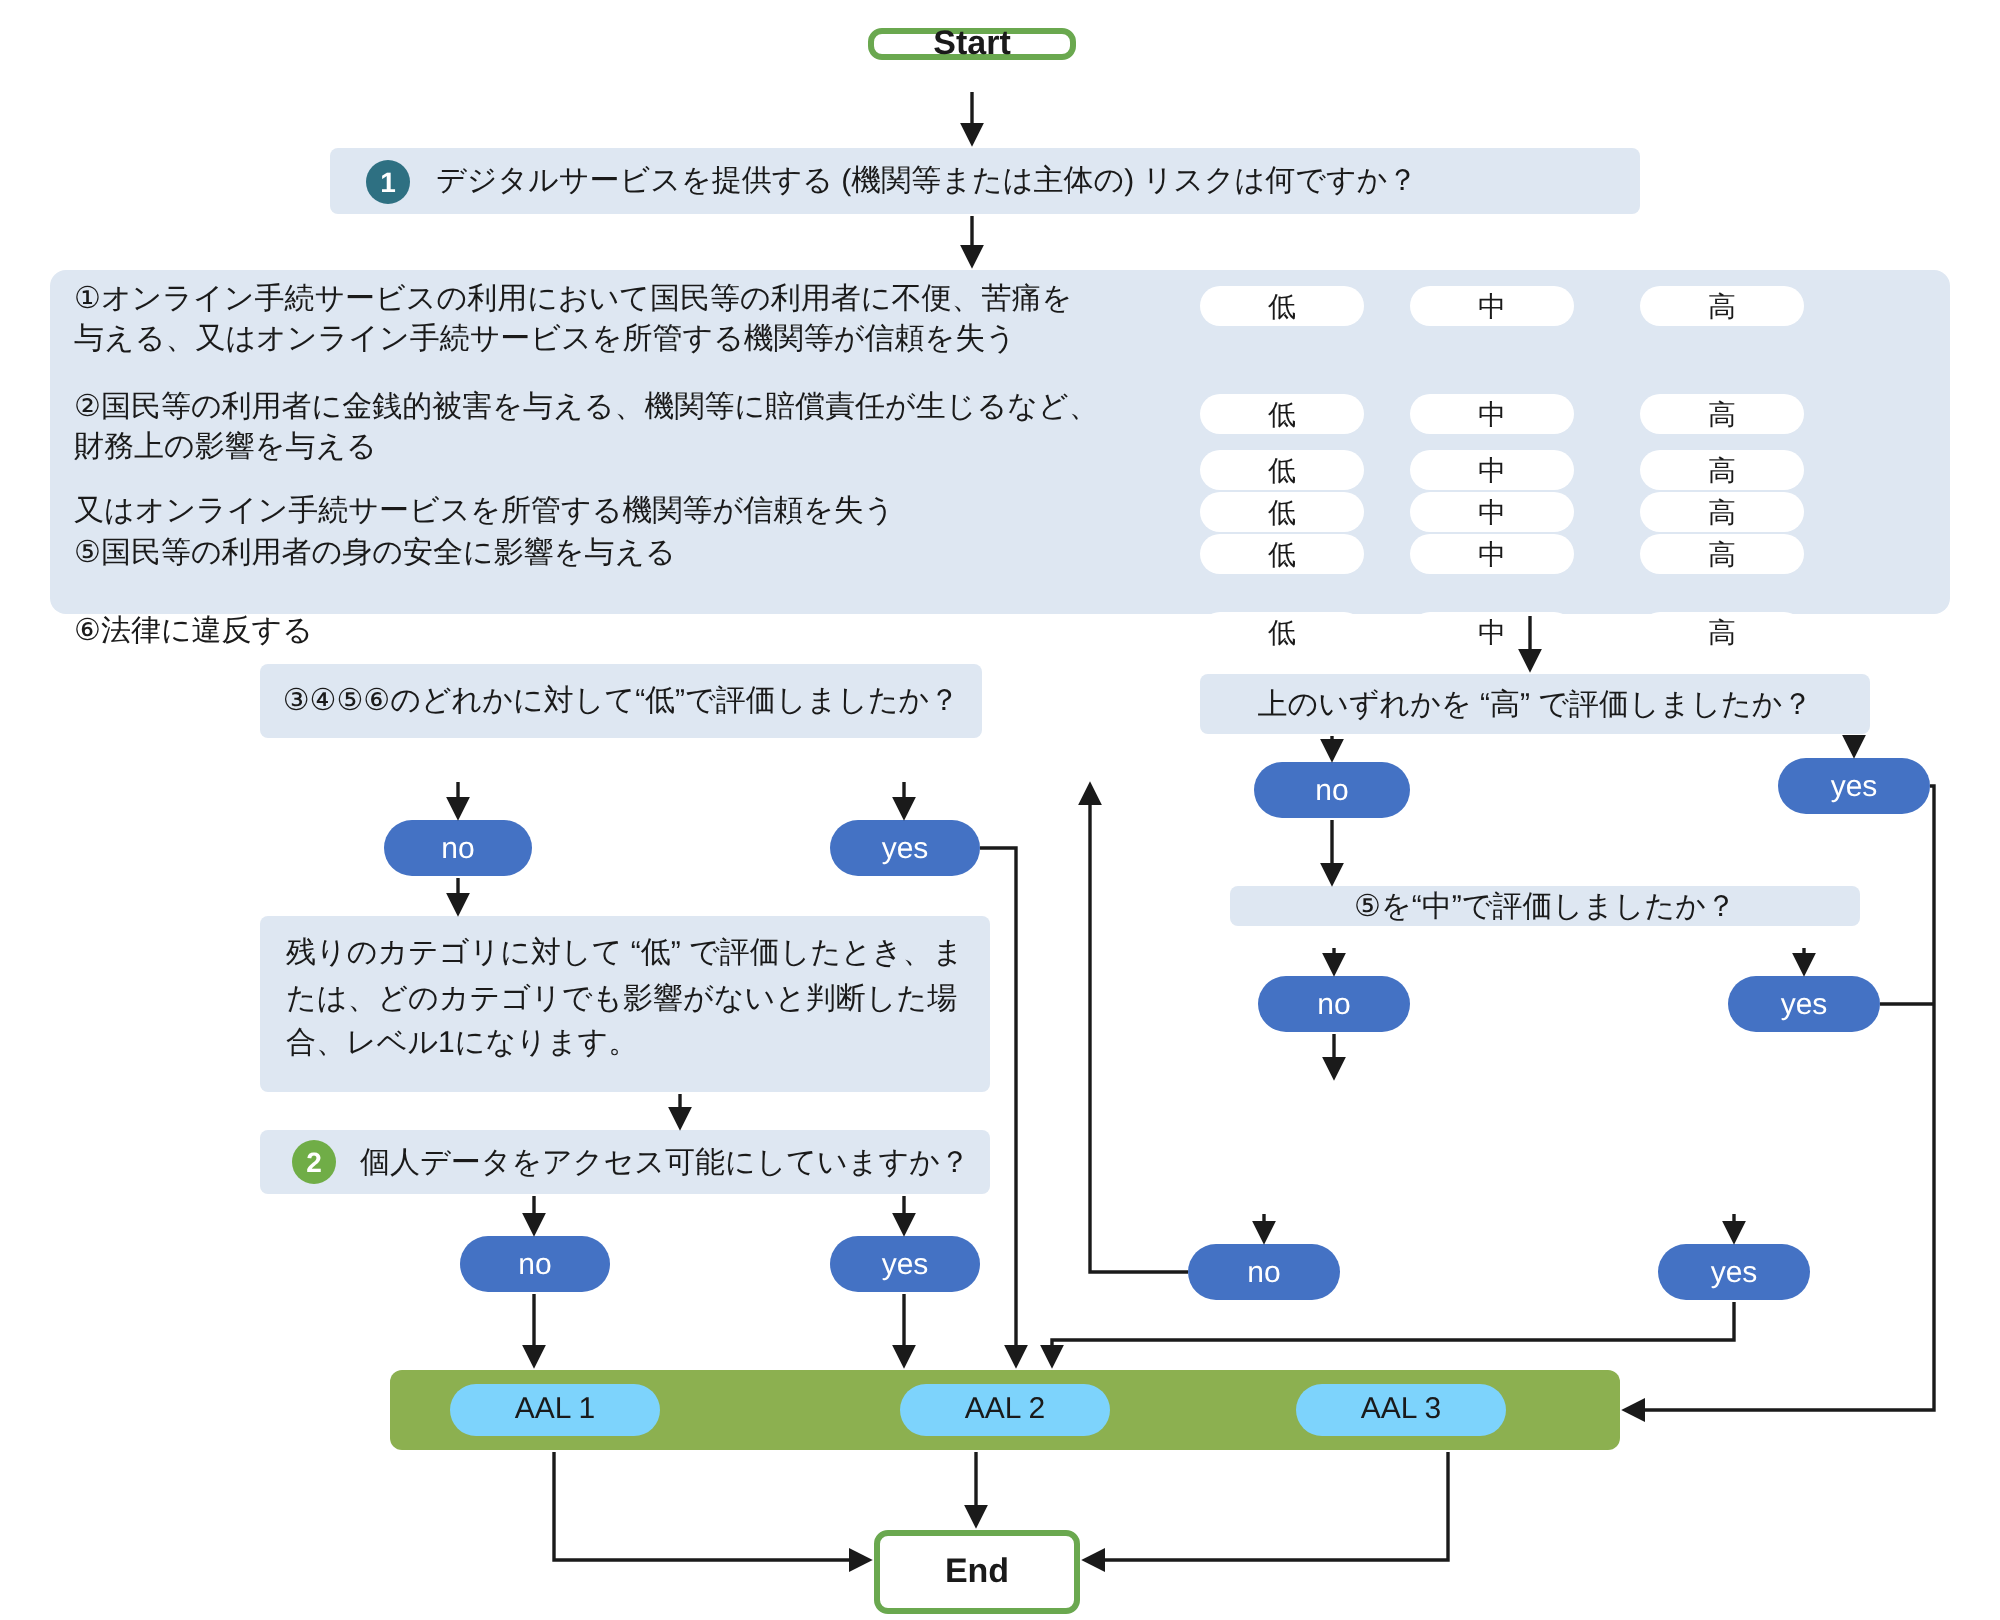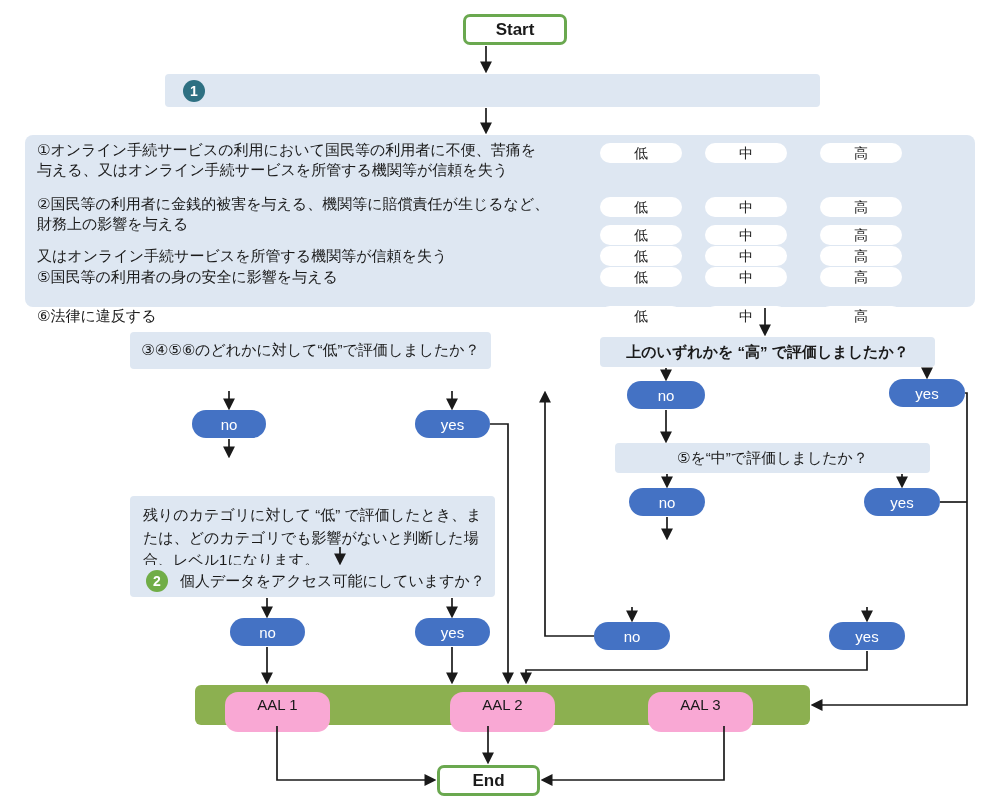--- a/index.html
+++ b/index.html
@@ -34,37 +34,38 @@
   .risk-text { position:absolute; left:12px; width:545px; font-size:15px; line-height:20px; }
   .rline { display:block; white-space:nowrap; }
   .lvl {
     position:absolute; width:82px; height:20px; background:#ffffff; border-radius:10px;
     text-align:center; line-height:20px; font-size:14px;
   }
   .lvl.c1 { left:575px; } .lvl.c2 { left:680px; } .lvl.c3 { left:795px; }
   .bar { position:absolute; left:195px; top:685px; width:615px; height:40px;
          background:#8CB050; border-radius:6px; }
   .aal {
-    position:absolute; top:692px; width:105px; height:40px; background:#f9a8d4;
+    position:absolute; top:692px; width:105px; height:26px; background:#7dd3fc;
     border-radius:13px; text-align:center; line-height:26px; font-size:15px;
   }
-  .note { line-height:22.5px;margin-top:38px; }
+  .note { line-height:22.5px; }
   svg.wires { position:absolute; left:0; top:0; pointer-events:none; }
 </style>
 </head>
 <body>
 
 <div class="canvas">
 
-  <div class="terminal" style="left:434px; top:14px; width:104px; height:31px;margin-left:29px;">
+  <div class="terminal" style="left:434px; top:14px; width:104px; height:16px;">
     <span>Start</span>
   </div>
 
   <div class="qbox" style="left:165px; top:74px; width:655px; height:33px; padding-left:18px; gap:13px; box-sizing:border-box;">
     <span class="stepnum teal">1</span>
+    <span>デジタルサービスを提供する (機関等または主体の) リスクは何ですか？</span>
   </div>
 
   <div class="riskbox">
 
     <div class="risk-row" style="top:5px; height:44px;">
       <div class="risk-text">
         <span class="rline">①オンライン手続サービスの利用において国民等の利用者に不便、苦痛を</span>
         <span class="rline">与える、又はオンライン手続サービスを所管する機関等が信頼を失う</span>
       </div>
       <div class="lvl c1" style="top:3px;">低</div>
@@ -109,27 +110,27 @@
     <div class="risk-row" style="top:171px; height:21px;">
       <div class="risk-text">
         <span class="rline">⑥法律に違反する</span>
       </div>
       <div class="lvl c1" style="top:0;">低</div>
       <div class="lvl c2" style="top:0;">中</div>
       <div class="lvl c3" style="top:0;">高</div>
     </div>
   </div>
 
-  <div class="qbox center" style="left:600px; top:337px; width:335px; height:30px;font-weight:bold;">
+  <div class="qbox center" style="left:600px; top:337px; width:335px; height:30px;">
     <span>上のいずれかを “高” で評価しましたか？</span>
   </div>
   <div class="pill" style="left:627px; top:381px; width:78px; height:28px;">no</div>
   <div class="pill" style="left:889px; top:379px; width:76px; height:28px;">yes</div>
 
-  <div class="qbox center" style="left:615px; top:443px; width:315px; height:30px;align-items:center;">
+  <div class="qbox center" style="left:615px; top:443px; width:315px; height:20px;align-items:center;">
     <span>⑤を“中”で評価しましたか？</span>
   </div>
   <div class="pill" style="left:629px; top:488px; width:76px; height:28px;">no</div>
   <div class="pill" style="left:864px; top:488px; width:76px; height:28px;">yes</div>
 
   <div class="pill" style="left:594px; top:622px; width:76px; height:28px;">no</div>
   <div class="pill" style="left:829px; top:622px; width:76px; height:28px;">yes</div>
 
   <div class="qbox center" style="left:130px; top:332px; width:361px; height:37px;">
     <span>③④⑤⑥のどれかに対して“低”で評価しましたか？</span>
@@ -146,21 +147,21 @@
     <span>個人データをアクセス可能にしていますか？</span>
   </div>
   <div class="pill" style="left:230px; top:618px; width:75px; height:28px;">no</div>
   <div class="pill" style="left:415px; top:618px; width:75px; height:28px;">yes</div>
 
   <div class="bar"></div>
   <div class="aal" style="left:225px;">AAL 1</div>
   <div class="aal" style="left:450px;">AAL 2</div>
   <div class="aal" style="left:648px;">AAL 3</div>
 
-  <div class="terminal" style="left:437px; top:765px; width:103px; height:31px;">
+  <div class="terminal" style="left:437px; top:765px; width:103px; height:42px;">
     <span>End</span>
   </div>
 
   <svg class="wires" width="1000" height="810" viewBox="0 0 1000 810">
     <defs>
       <marker id="ah" viewBox="0 0 10 10" refX="8" refY="5" markerWidth="7" markerHeight="7" orient="auto-start-reverse">
         <path d="M0,0 L10,5 L0,10 z" fill="#1a1a1a"></path>
       </marker>
     </defs>
     <g stroke="#1a1a1a" stroke-width="1.7" fill="none">

